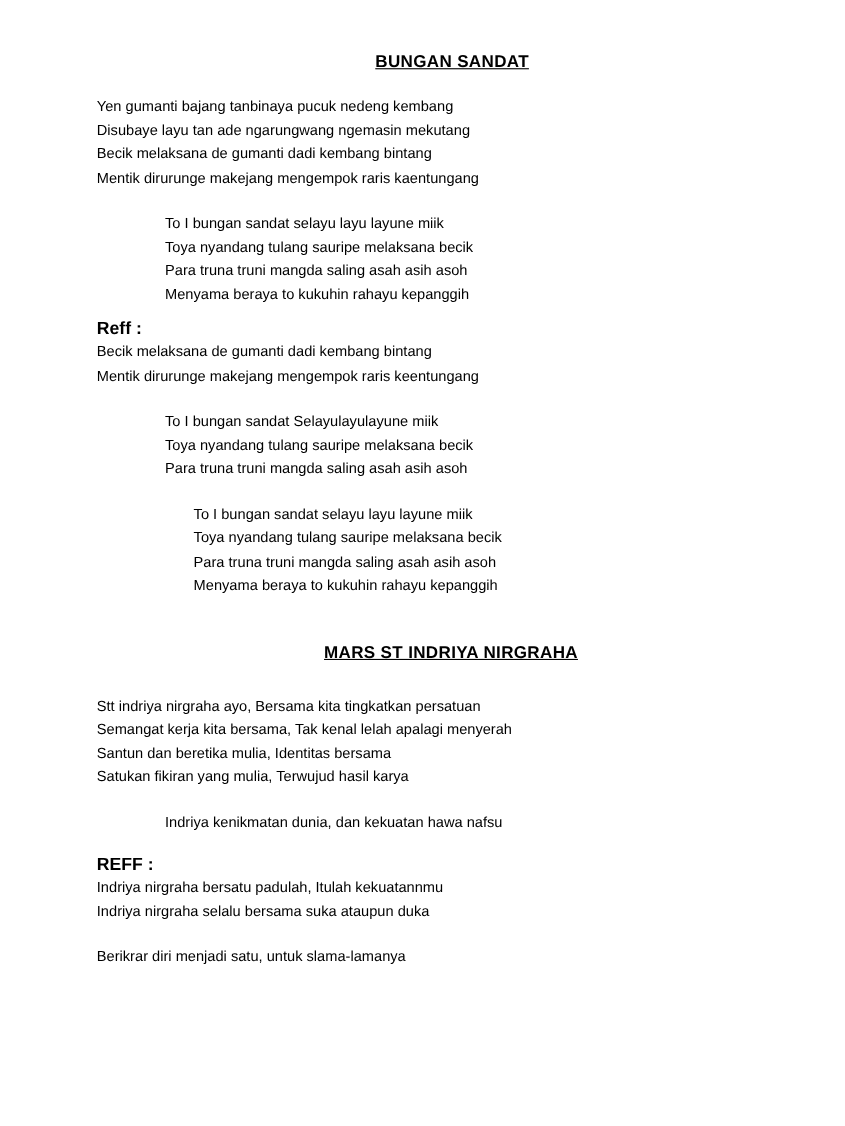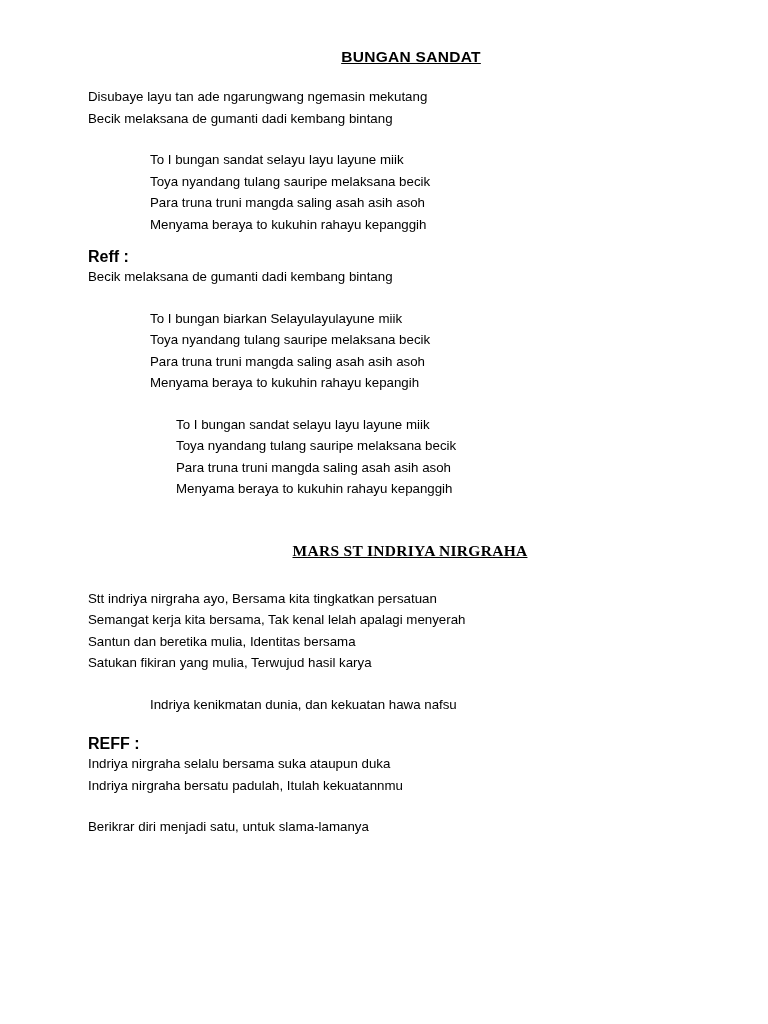--- a/index.html
+++ b/index.html
@@ -51,61 +51,62 @@
   .gap-md { height: 20px; }
   .gap-lg { height: 28px; }
   .gap-xl { height: 42px; }
   .section-2-title {
     text-align: center;
     font-weight: bold;
     font-size: 15.5px;
     letter-spacing: 0.3px;
     text-decoration: underline;
     margin: 0;
-    font-family: Liberation Serif, serif;
   }
 </style>
 </head>
 <body>
 
 <div class="page">
 
   <h1 class="doc-title song-1-title">BUNGAN SANDAT</h1>
 
   <div class="gap-md"></div>
 
   <div class="block">
+    <div class="line">Yen gumanti bajang tanbinaya pucuk nedeng kembang</div>
     <div class="line">Disubaye layu tan ade ngarungwang ngemasin mekutang</div>
     <div class="line">Becik melaksana de gumanti dadi kembang bintang</div>
+    <div class="line">Mentik dirurunge makejang mengempok raris kaentungang</div>
   </div>
 
   <div class="gap-md"></div>
 
   <div class="block indent-1">
     <div class="line">To I bungan sandat selayu layu layune miik</div>
     <div class="line">Toya nyandang tulang sauripe melaksana becik</div>
     <div class="line">Para truna truni mangda saling asah asih asoh</div>
     <div class="line">Menyama beraya to kukuhin rahayu kepanggih</div>
   </div>
 
   <div class="gap-sm"></div>
 
   <div class="bold-label">Reff :</div>
 
   <div class="block">
     <div class="line">Becik melaksana de gumanti dadi kembang bintang</div>
+    <div class="line">Mentik dirurunge makejang mengempok raris keentungang</div>
   </div>
 
   <div class="gap-md"></div>
 
   <div class="block indent-1">
-    <div class="line">To I bungan biarkan Selayulayulayune miik</div>
+    <div class="line">To I bungan sandat Selayulayulayune miik</div>
     <div class="line">Toya nyandang tulang sauripe melaksana becik</div>
     <div class="line">Para truna truni mangda saling asah asih asoh</div>
-    <div class="line">Menyama beraya to kukuhin rahayu kepangih</div>
   </div>
 
   <div class="gap-md"></div>
 
   <div class="block indent-2">
     <div class="line">To I bungan sandat selayu layu layune miik</div>
     <div class="line">Toya nyandang tulang sauripe melaksana becik</div>
     <div class="line">Para truna truni mangda saling asah asih asoh</div>
     <div class="line">Menyama beraya to kukuhin rahayu kepanggih</div>
   </div>
@@ -127,22 +128,22 @@
 
   <div class="block indent-1">
     <div class="line">Indriya kenikmatan dunia, dan kekuatan hawa nafsu</div>
   </div>
 
   <div class="gap-md"></div>
 
   <div class="bold-label">REFF :</div>
 
   <div class="block">
+    <div class="line">Indriya nirgraha bersatu padulah, Itulah kekuatannmu</div>
     <div class="line">Indriya nirgraha selalu bersama suka ataupun duka</div>
-    <div class="line">Indriya nirgraha bersatu padulah, Itulah kekuatannmu</div>
   </div>
 
   <div class="gap-md"></div>
 
   <div class="block">
     <div class="line">Berikrar diri menjadi satu, untuk slama-lamanya</div>
   </div>
 
 </div>
 

